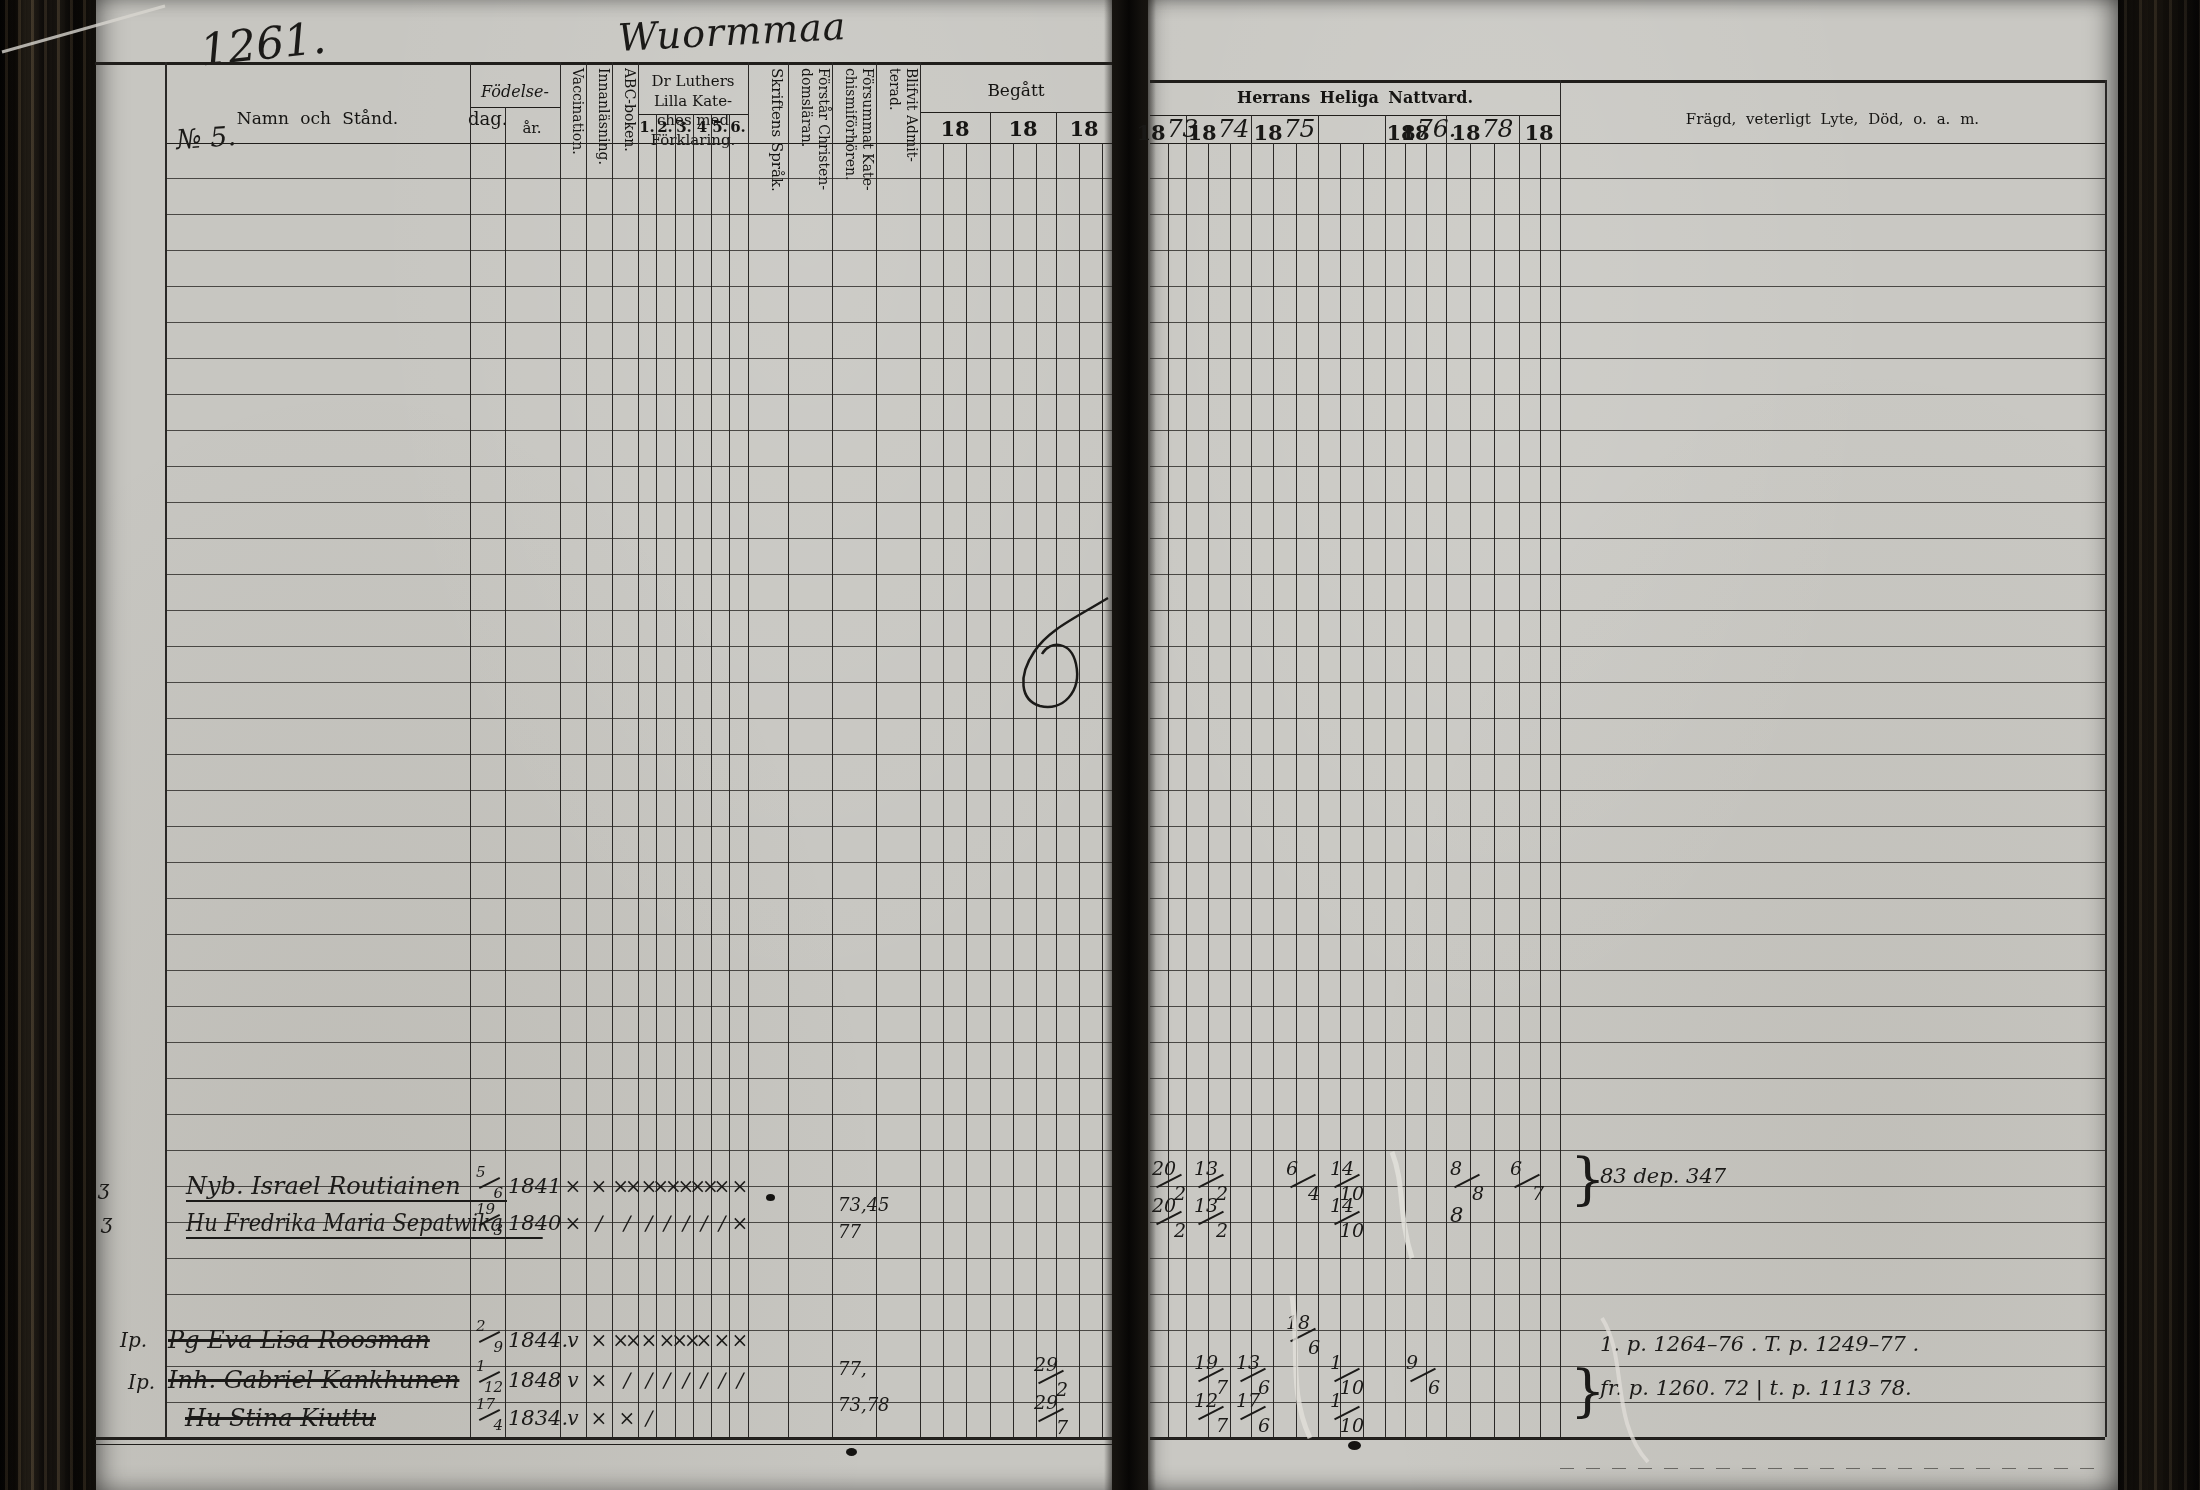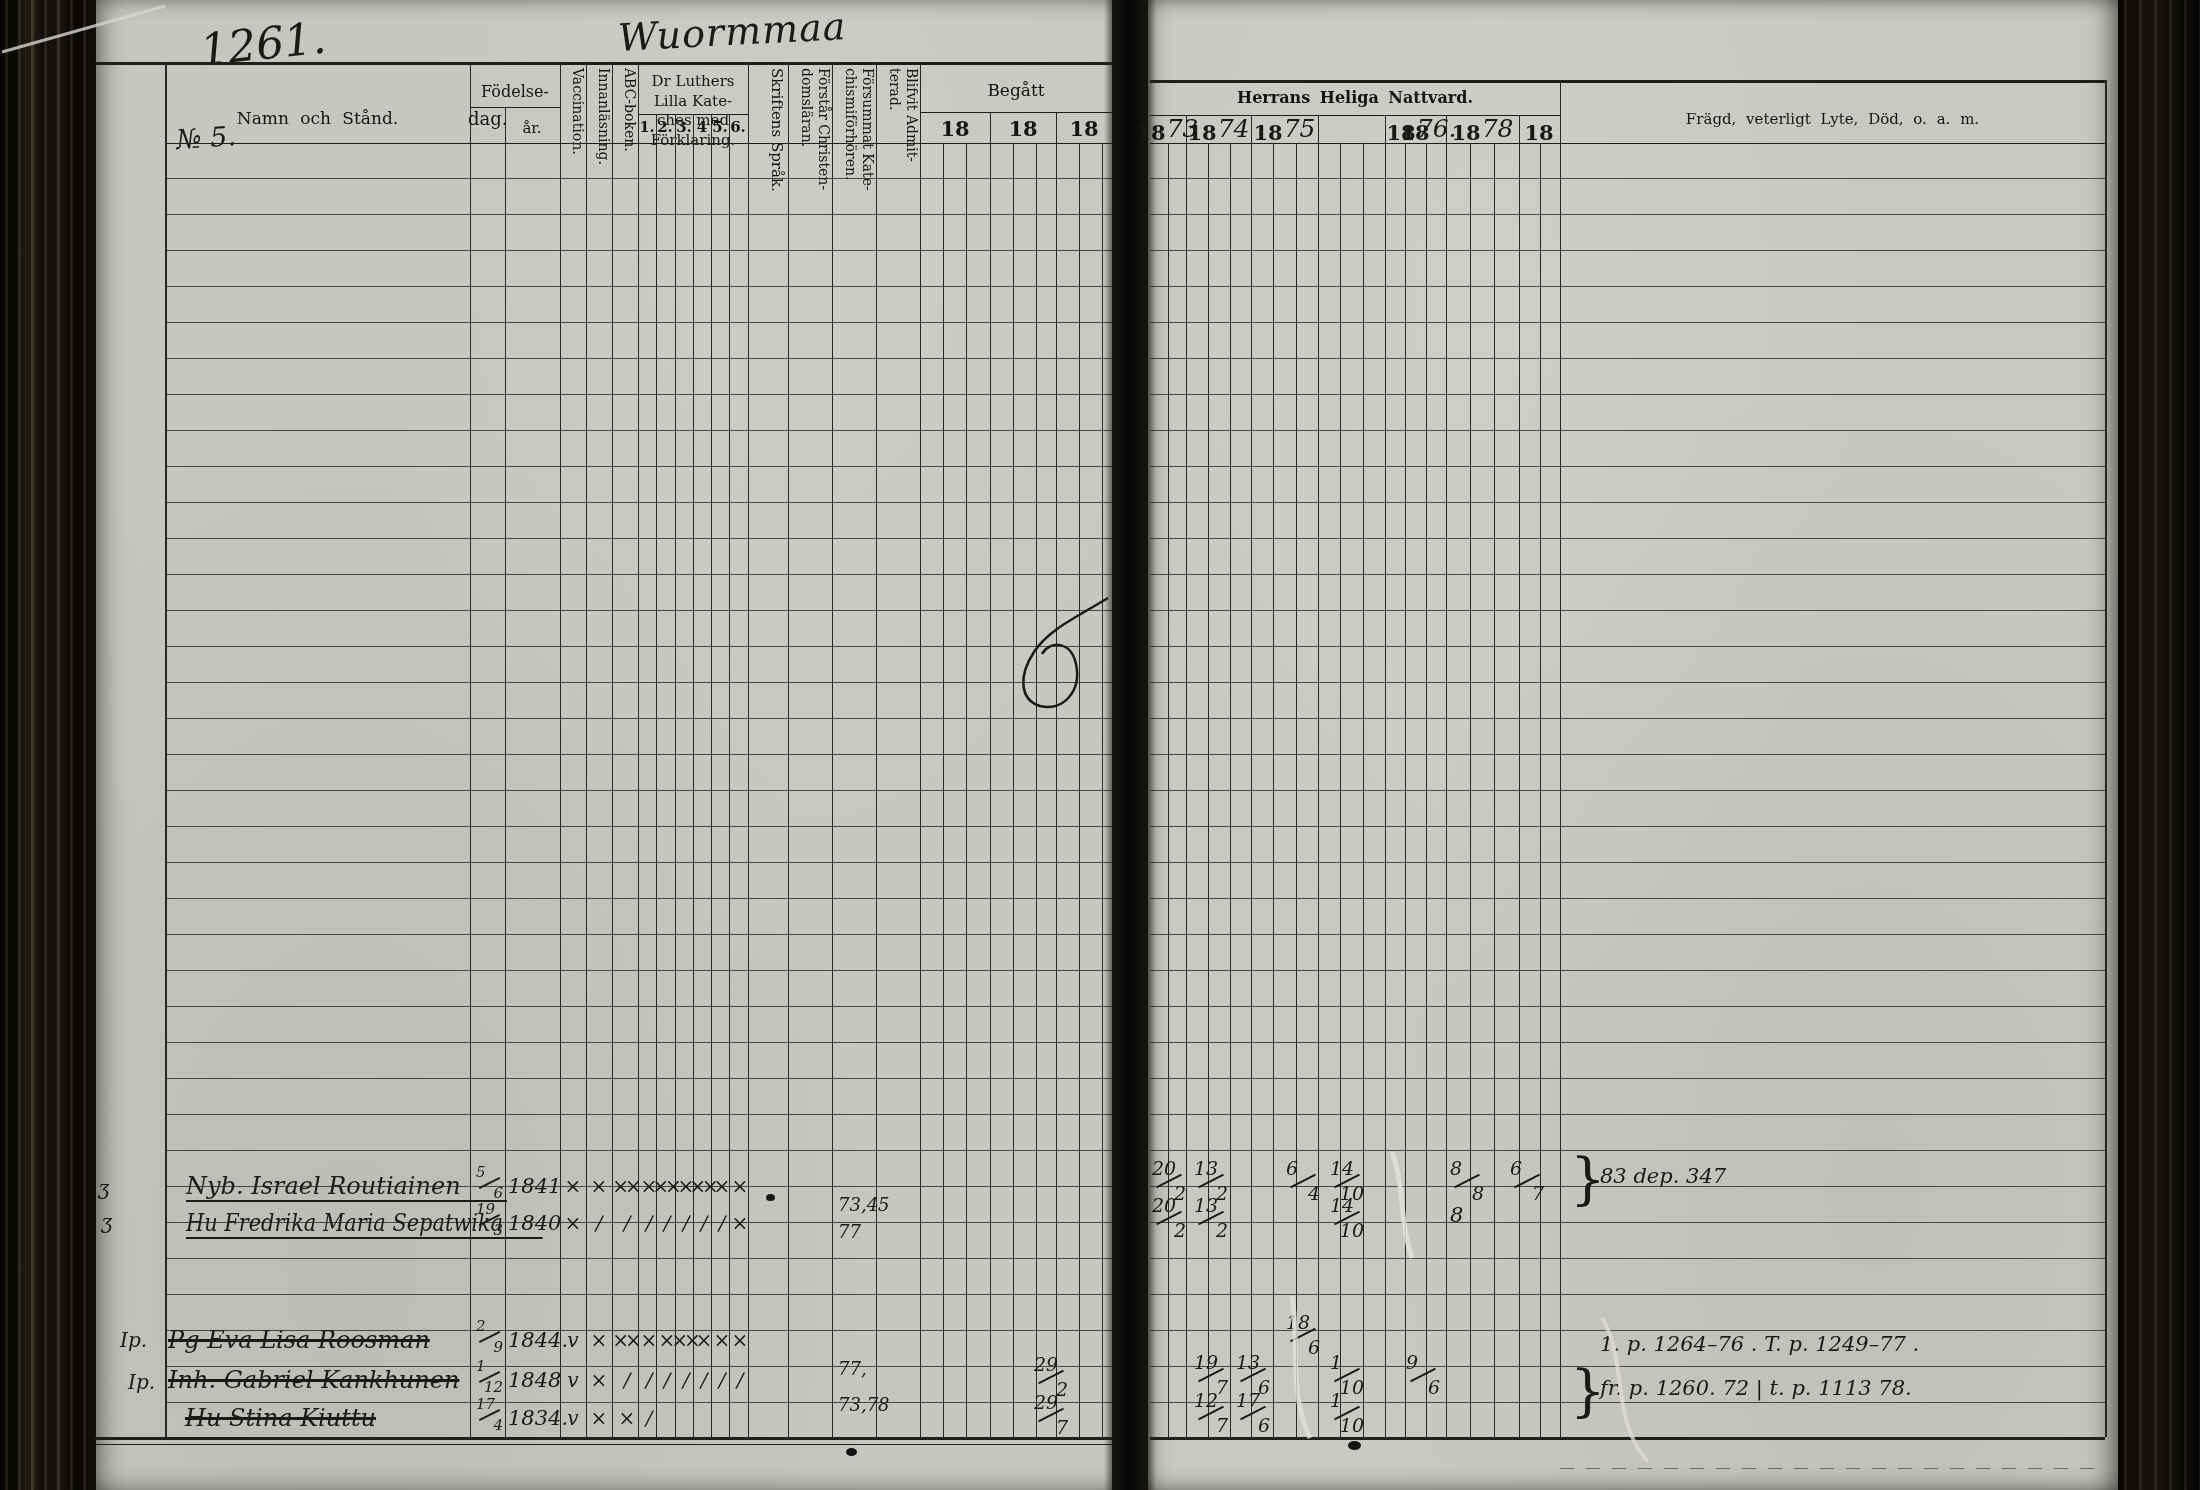--- a/index.html
+++ b/index.html
@@ -68,21 +68,21 @@
   <div class="page" id="page-left"></div>
   <div class="page" id="page-right"></div>
   <div id="gutter"></div>
   <div class="wood" id="wood-right"></div>
 
   <div class="hw" style="left:200px;top:18px;font-size:44px;transform:rotate(-6deg);">1261.</div>
   <div class="hw" style="left:618px;top:10px;font-size:38px;transform:rotate(-3deg);letter-spacing:1px;">Wuormmaa</div>
   <div class="hw" style="left:176px;top:122px;font-size:27px;transform:rotate(-4deg);">№ 5.</div>
 
   <div class="print c" style="left:165px;top:108px;width:305px;font-size:17px;word-spacing:6px;">Namn och Stånd.</div>
-  <div class="print c" style="left:470px;top:82px;width:90px;font-size:16px;">Födelse-</div>
+  <div class="print c" style="left:470px;top:82px;width:90px;font-size:16px;font-style:italic;">Födelse-</div>
   <div class="print c" style="left:468px;top:108px;width:38px;font-size:18px;">dag.</div>
   <div class="print c" style="left:506px;top:119px;width:52px;font-size:15px;">år.</div>
 
   <div class="vhead" style="left:562px;top:68px;width:24px;height:175px;">Vaccination.</div>
   <div class="vhead" style="left:588px;top:68px;width:24px;height:175px;">Innanläsning.</div>
   <div class="vhead" style="left:614px;top:68px;width:24px;height:175px;">ABC-boken.</div>
 
   <div class="print c" style="left:638px;top:72px;width:110px;font-size:15px;line-height:1.3;">
     <span>Dr Luthers Lilla Kate-</span><br>
     <span>ches med Förklaring.</span>

